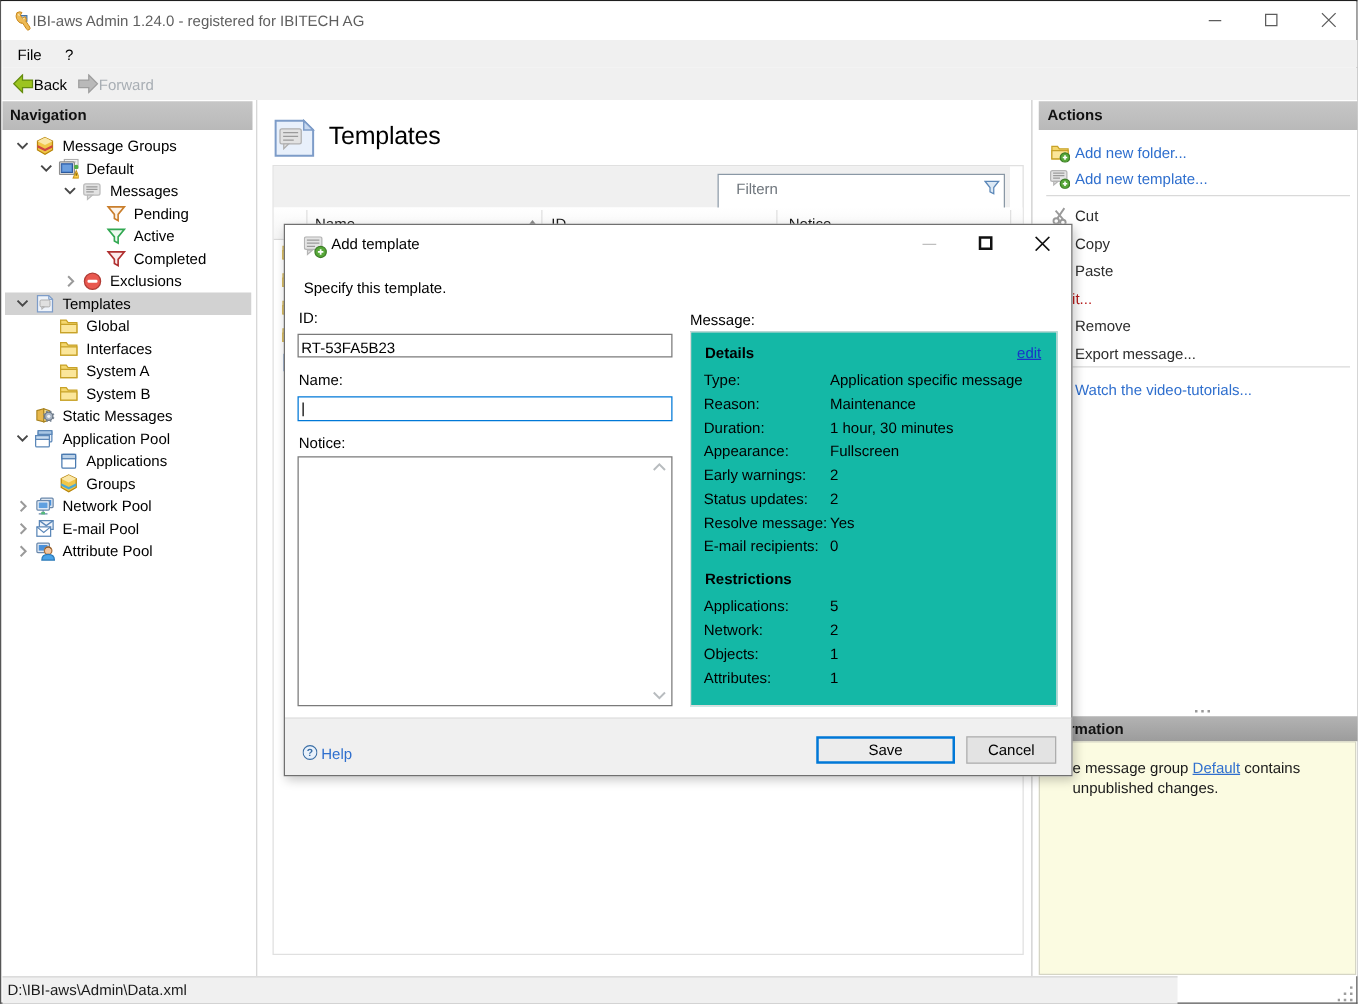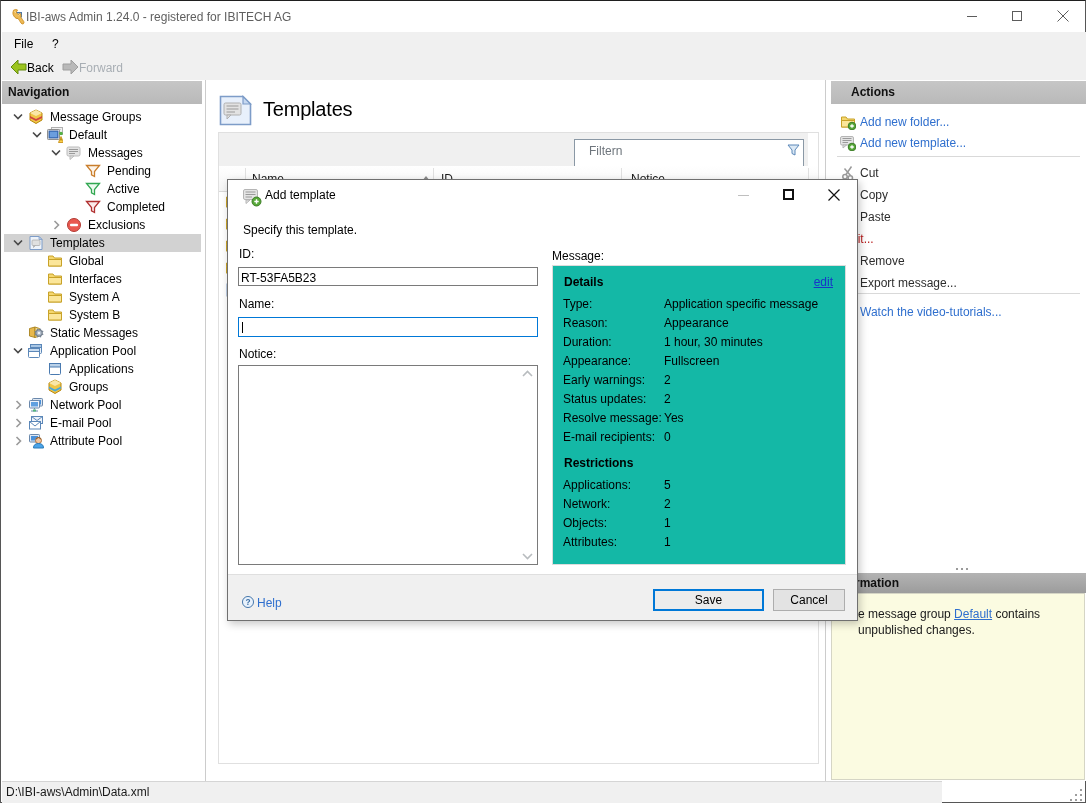--- a/index.html
+++ b/index.html
@@ -259,21 +259,21 @@
             <path d="M2 1.5 L11 1.5 L14 4.5 L14 14.5 L2 14.5 Z" fill="#eef3fa" stroke="#7d9cc8"></path>
             <path d="M11 1.5 L11 4.5 L14 4.5 Z" fill="#c6d8f0" stroke="#7d9cc8" stroke-width="0.8"></path>
             <rect x="4" y="5" width="8" height="5.5" rx="1" fill="#e0e0e0" stroke="#adadad" stroke-width="0.8"></rect>
             <path d="M5.5 10.5 L5.5 12.5 L7.5 10.5 Z" fill="#e0e0e0" stroke="#adadad" stroke-width="0.8"></path>
           </svg>
         </div>
   </div>
 </div>
 
 <div class="abs" style="left:830px;top:79px;width:255px;height:701px;background:#fff;">
-  <div class="hdr" style="left:0;top:1px;width:255px;height:23px;padding:4px 0 0 20px;">Actions</div>
+  <div class="hdr" style="left:0;top:1px;width:255px;height:23px;padding:4px 0 0 7px;">Actions</div>
   <div id="actions">
         <svg class="abs" style="left:9px;top:34px;" width="16" height="16" viewBox="0 0 16 16">
           <path d="M1.5 3 L6 3 L7.5 5 L14.5 5 L14.5 13 L1.5 13 Z" fill="#f5d76e" stroke="#c8a228"></path>
           <path d="M1.5 6.5 L14.5 6.5 L14.5 13 L1.5 13 Z" fill="#fbe69a" stroke="#c8a228"></path>
           <circle cx="12" cy="12" r="3.8" fill="#57a839" stroke="#3c7d26"></circle>
           <path d="M12 10.2 V13.8 M10.2 12 H13.8" stroke="#fff" stroke-width="1.3"></path>
         </svg>
         <div class="txt link" style="left:29px;top:35px;">Add new folder...</div>
         <svg class="abs" style="left:9px;top:55px;" width="16" height="16" viewBox="0 0 16 16">
           <rect x="0.5" y="1.5" width="13" height="8.5" rx="1.5" fill="#e4e4e4" stroke="#b5b5b5"></rect>
@@ -356,21 +356,21 @@
   </div>
 
   <div class="txt" style="left:324px;top:69px;">Message:</div>
   <div class="abs" style="left:324px;top:85px;width:294px;height:300px;border:1px solid #dcdcdc;background:#14b8a6;">
     <div class="txt" style="left:11px;top:9px;font-weight:bold;">Details</div>
     <div class="txt" style="right:12px;top:9px;"><a class="link" style="color:#1934c8;text-decoration:underline;">edit</a></div>
     <div id="details">
           <div class="txt" style="left:10px;top:31px;">Type:</div>
           <div class="txt" style="left:111px;top:31px;">Application specific message</div>
           <div class="txt" style="left:10px;top:50px;">Reason:</div>
-          <div class="txt" style="left:111px;top:50px;">Appearance</div>
+          <div class="txt" style="left:111px;top:50px;">Maintenance</div>
           <div class="txt" style="left:10px;top:69px;">Duration:</div>
           <div class="txt" style="left:111px;top:69px;">1 hour, 30 minutes</div>
           <div class="txt" style="left:10px;top:88px;">Appearance:</div>
           <div class="txt" style="left:111px;top:88px;">Fullscreen</div>
           <div class="txt" style="left:10px;top:107px;">Early warnings:</div>
           <div class="txt" style="left:111px;top:107px;">2</div>
           <div class="txt" style="left:10px;top:126px;">Status updates:</div>
           <div class="txt" style="left:111px;top:126px;">2</div>
           <div class="txt" style="left:10px;top:145px;">Resolve message:</div>
           <div class="txt" style="left:111px;top:145px;">Yes</div>

